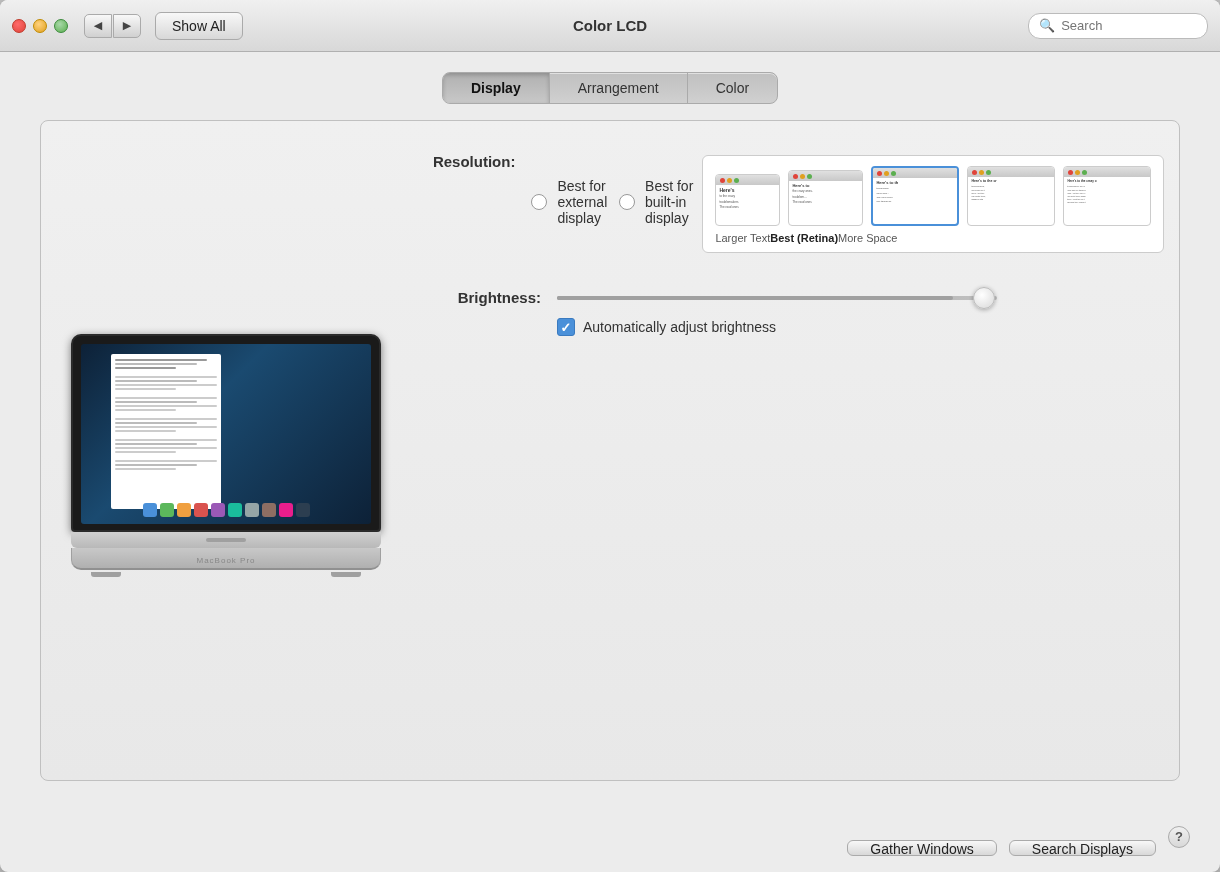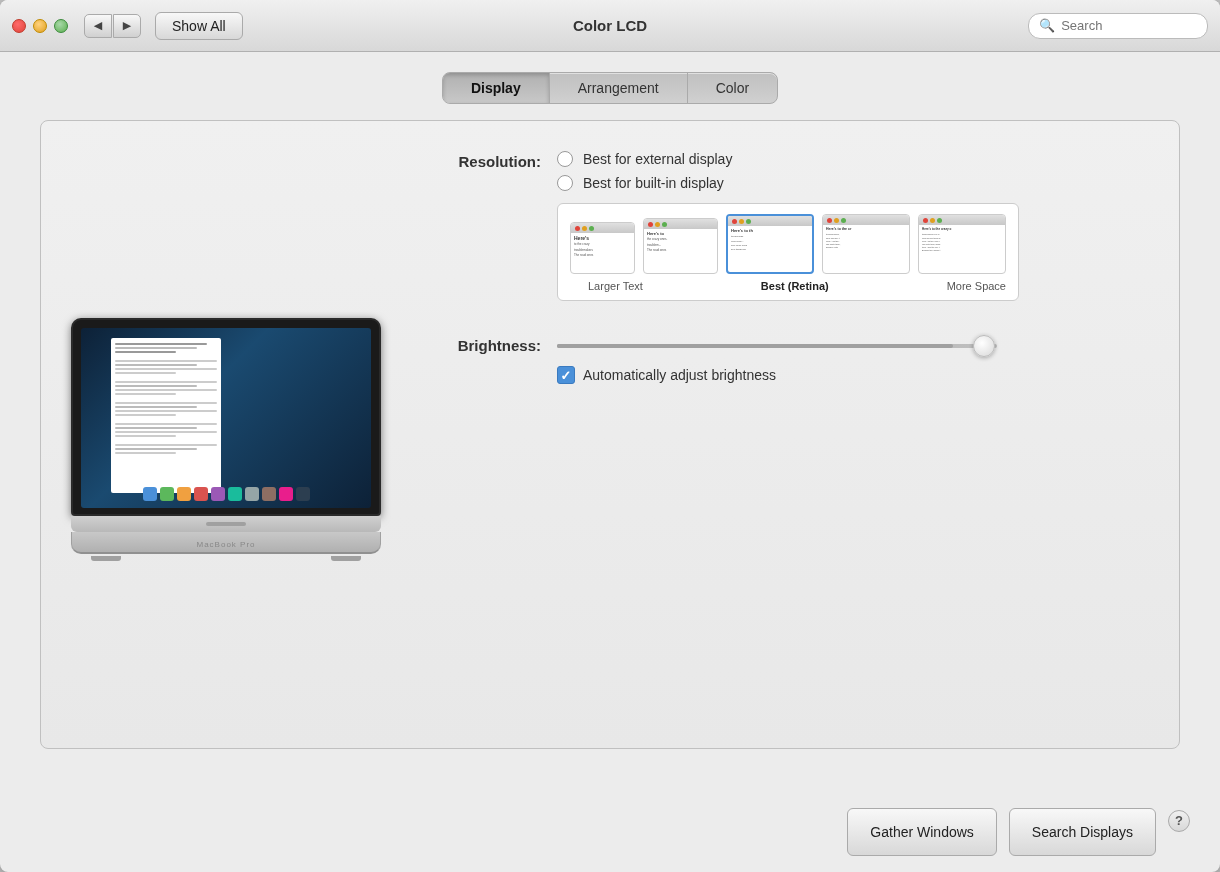--- a/index.html
+++ b/index.html
@@ -345,22 +345,20 @@
       font-weight: 600;
       color: #333;
       width: 120px;
       text-align: right;
       padding-top: 2px;
       white-space: nowrap;
     }
 
     .radio-options {
       display: flex;
-      flex-direction: column;
-      gap: 8px;
     }
 
     .radio-option {
       display: flex;
       align-items: center;
       gap: 10px;
       cursor: pointer;
     }
 
     .radio-circle {
@@ -499,21 +497,21 @@
     
     .bottom-bar {
       padding: 16px 30px;
       display: flex;
       justify-content: flex-end;
       align-items: center;
       gap: 12px;
     }
 
     .bottom-btn {
-      height: 48px;
+      height: 16px;
       padding: 0 22px;
       background: linear-gradient(to bottom, #f8f8f8, #d8d8d8);
       border: 1px solid #aaa;
       border-radius: 6px;
       font-size: 14px;
       color: #222;
       cursor: pointer;
       font-family: inherit;
       font-weight: 500;
       margin-top: 23px;
@@ -751,21 +749,21 @@
                           <div style="font-size:1.8px;color:#555;">ones who see things di</div>
                           <div style="font-size:1.8px;color:#555;">rules. And they have n</div>
                           <div style="font-size:1.8px;color:#555;">can quote them, disagr</div>
                           <div style="font-size:1.8px;color:#555;">them. About the only t</div>
                           <div style="font-size:1.8px;color:#555;">Because they change t</div>
                         </div>
                       </div>
                     </div>
                   </div>
 
-                  <div style="display:flex; justify-content:space-between; margin-top:6px; align-items:center;margin-left:18px;">
+                  <div style="display:flex; margin-top:6px; align-items:center;">
                     <span style="font-size:11px;color:#555;">Larger Text</span>
                     <span style="font-size:11px;color:#222;font-weight:700;">Best (Retina)</span>
                     <span style="font-size:11px;color:#555;">More Space</span>
                   </div>
                 </div>
               </div>
             </div>
           </div>
 
           <div style="margin-top:12px;">

